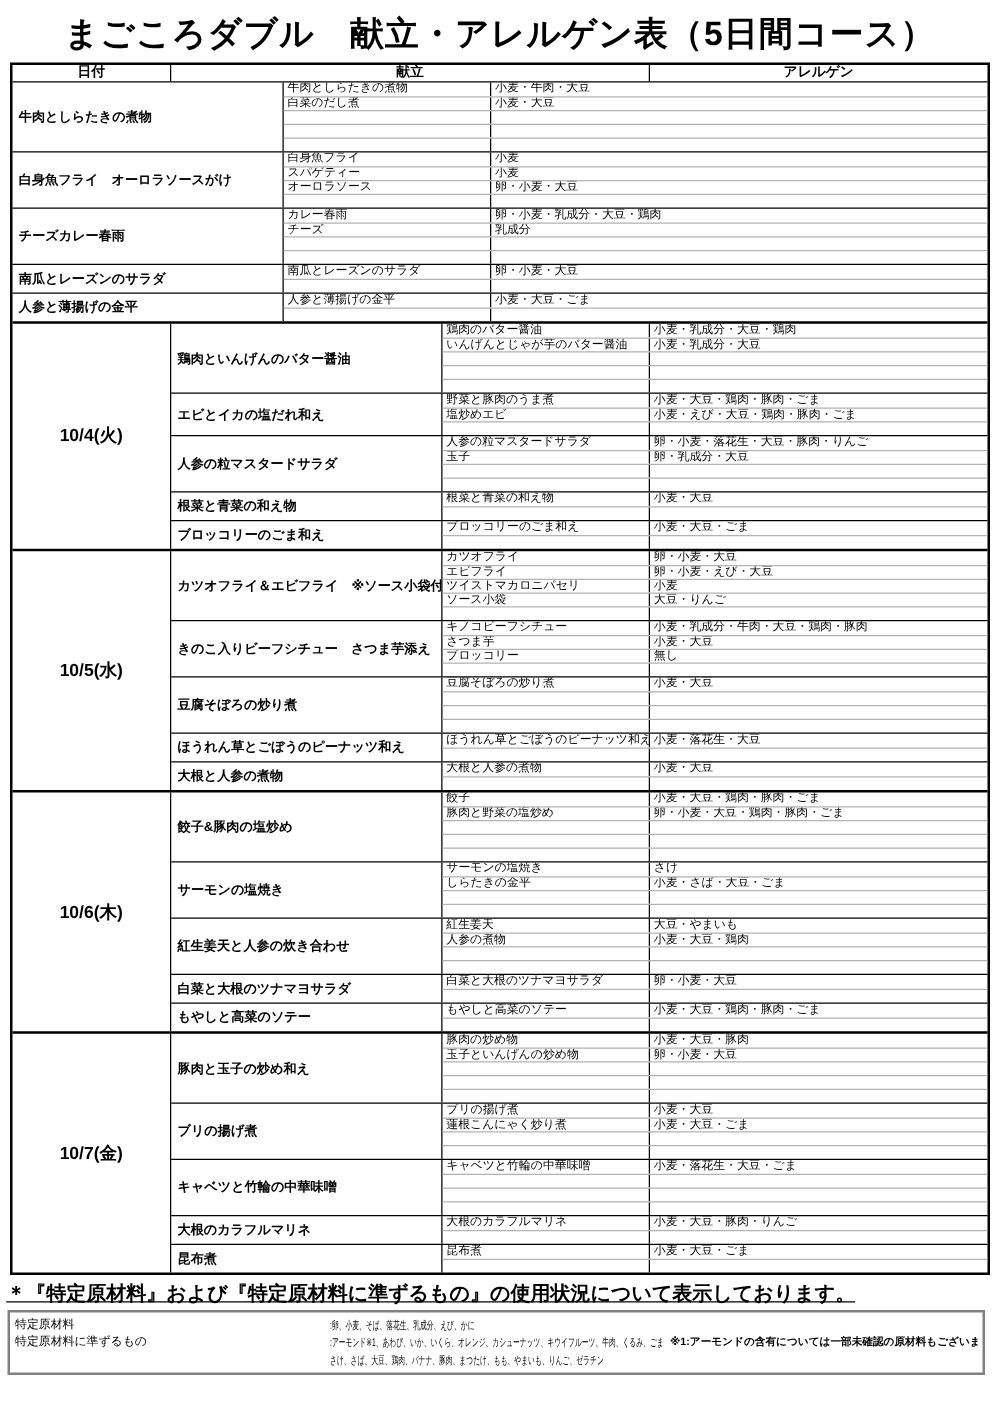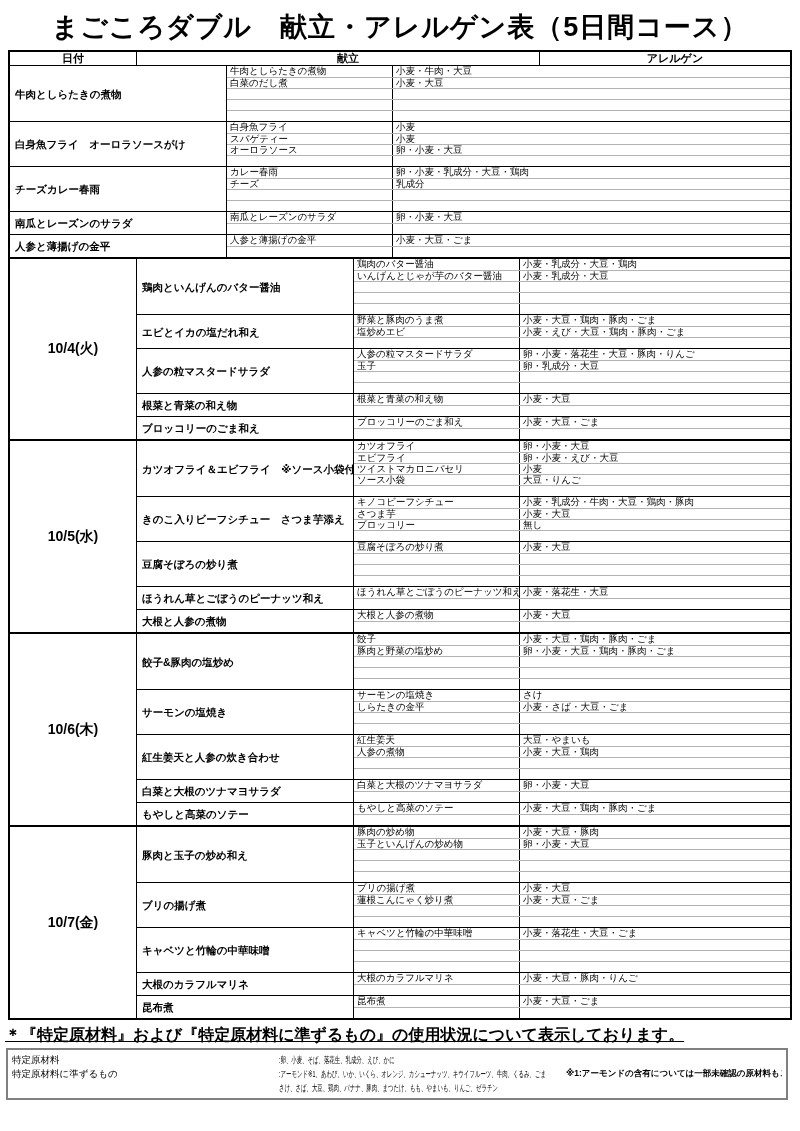--- a/index.html
+++ b/index.html
@@ -8,21 +8,21 @@
     width: 800px; height: 1131px;
     font-family: "Liberation Sans", "DejaVu Sans", sans-serif;
     color: #000; position: relative; overflow: hidden;
   }
   .title {
     text-align: center; font-weight: bold; font-size: 27px;
     letter-spacing: 1px; padding: 9px 0 5px 0;
   }
   .menu-table { margin: 0 8px; border: 2px solid #000; }
   .thead { display: flex; font-weight: bold; font-size: 11px; line-height: 13px;
-           border-bottom: 1px solid #000; text-align: center; gap: 20px; }
+           border-bottom: 1px solid #000; text-align: center; }
   .th-date { width: 127px; border-right: 1px solid #000; }
   .th-menu { width: 383px; border-right: 1px solid #000; }
   .th-allergen { flex: 1; }
 
   .day { display: flex; border-top: 2px solid #000; }
   .day:first-child { border-top: none; }
   .date-cell {
     width: 127px; border-right: 1px solid #000;
     display: flex; align-items: center; justify-content: center;
     font-weight: bold; font-size: 14px;
@@ -47,21 +47,21 @@
     flex: 1; padding-left: 3px;
     font-size: 9.5px; line-height: 10.5px; white-space: nowrap; overflow: hidden;
   }
 
   .fnote-usage {
     margin: 5px 0 2px 5px; font-size: 16px; font-weight: bold;
     text-decoration: underline; white-space: nowrap;
   }
   .abox {
     margin: 0 12px 3px 6px; border: 2px solid #808080;
-    display: flex; padding: 3px 4px; min-height: 48px; gap: 15px;
+    display: flex; padding: 3px 4px; min-height: 48px;
   }
   .abox-labels { width: 252px; font-size: 9.5px; line-height: 14px; }
   .abox-labels div { white-space: nowrap; }
   .abox-lines { width: 272px; font-size: 9px; line-height: 14px; }
   .abox-lines div {
     white-space: nowrap; transform: scaleX(0.60); transform-origin: left center;
   }
   .abox-note {
     flex: 1; display: flex; align-items: center;
     font-size: 8.5px; font-weight: bold; white-space: nowrap; overflow: hidden;

